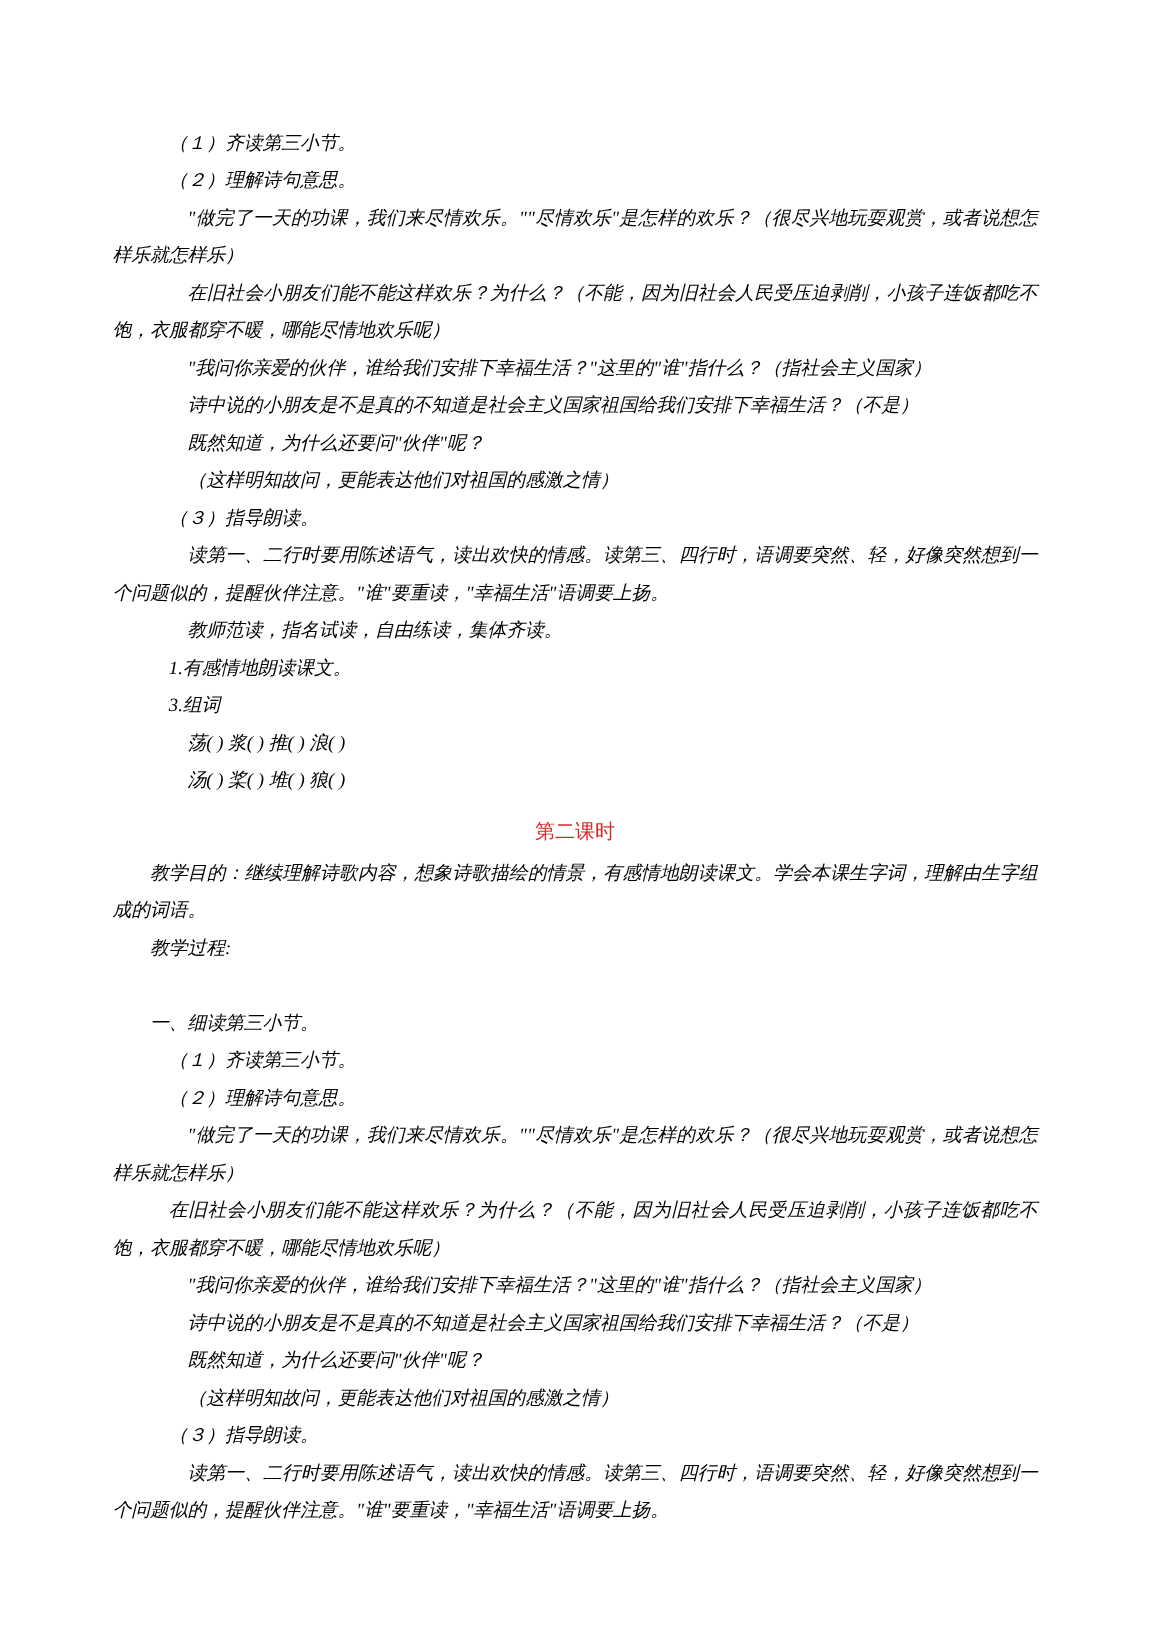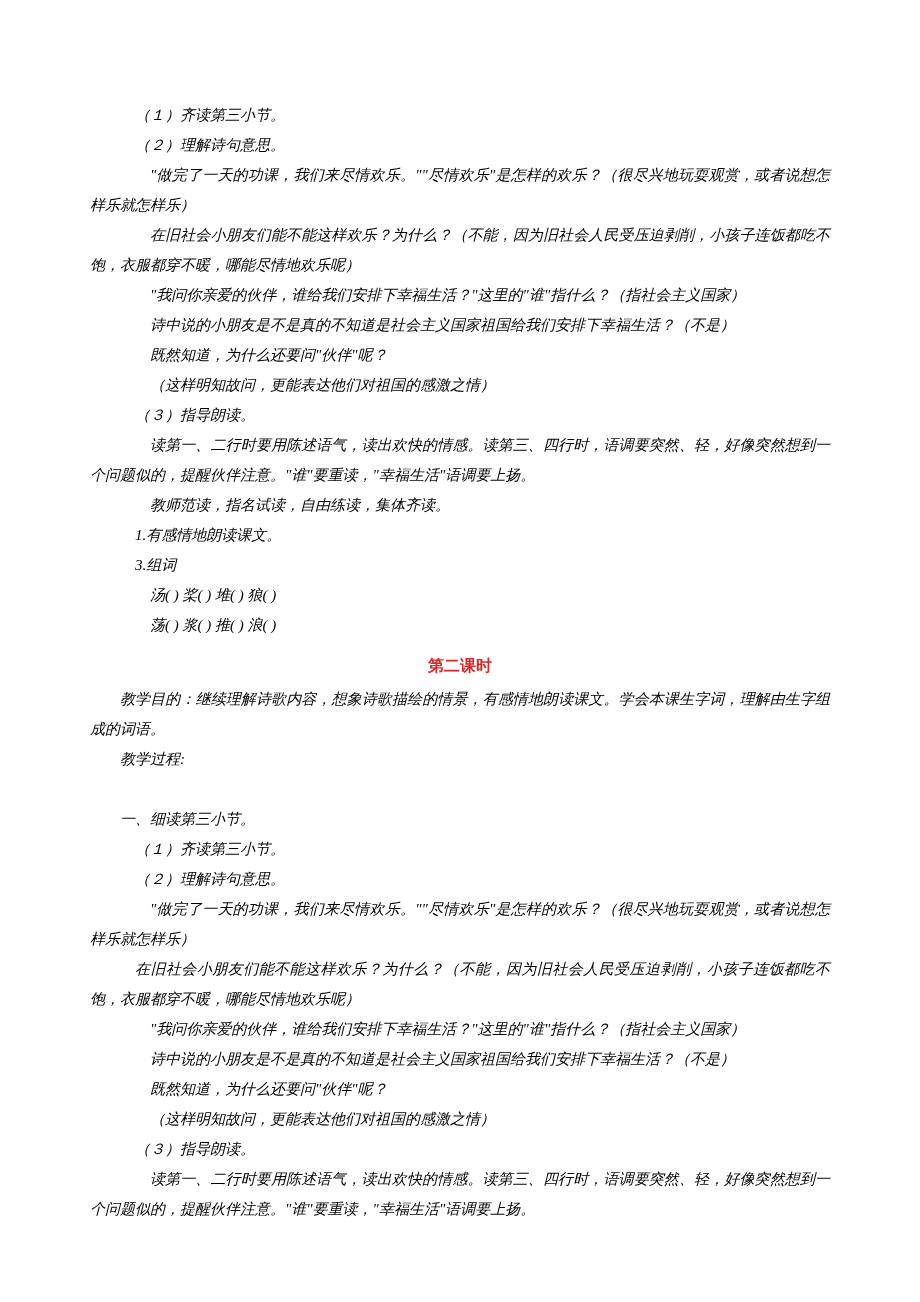--- a/index.html
+++ b/index.html
@@ -22,21 +22,21 @@
     margin: 0;
     padding: 0;
     font-style: italic;
   }
   .indent-1 { text-indent: 2em; }
   .indent-2 { text-indent: 3em; }
   .indent-3 { text-indent: 4em; }
   .section-title {
     text-align: center;
     color: #d22b2b;
-    font-weight: bold;
+    font-weight: normal;
     margin-top: 10px;
     margin-bottom: 2px;
     font-size: 16px;
   }
 </style>
 </head>
 <body>
 
 <div class="page">
 
@@ -47,22 +47,22 @@
   <p class="para indent-3">"我问你亲爱的伙伴，谁给我们安排下幸福生活？"这里的"谁"指什么？（指社会主义国家）</p>
   <p class="para indent-3">诗中说的小朋友是不是真的不知道是社会主义国家祖国给我们安排下幸福生活？（不是）</p>
   <p class="para indent-3">既然知道，为什么还要问"伙伴"呢？</p>
   <p class="para indent-3">（这样明知故问，更能表达他们对祖国的感激之情）</p>
   <p class="para indent-2">（３）指导朗读。</p>
   <p class="para indent-3">读第一、二行时要用陈述语气，读出欢快的情感。读第三、四行时，语调要突然、轻，好像突然想到一个问题似的，提醒伙伴注意。"谁"要重读，"幸福生活"语调要上扬。</p>
   <p class="para indent-3">教师范读，指名试读，自由练读，集体齐读。</p>
 
   <p class="para indent-2">1.有感情地朗读课文。</p>
   <p class="para indent-2">3.组词</p>
+  <p class="para indent-3">荡(  )  浆(  )  推(  )  浪(  )</p>
   <p class="para indent-3">汤(  )  桨(  )  堆(  )  狼(  )</p>
-  <p class="para indent-3">荡(  )  浆(  )  推(  )  浪(  )</p>
 
   <p class="section-title">第二课时</p>
   <p class="para indent-1">教学目的：继续理解诗歌内容，想象诗歌描绘的情景，有感情地朗读课文。学会本课生字词，理解由生字组成的词语。</p>
   <p class="para indent-1">教学过程:</p>
 
   <p class="para">&nbsp;</p>
 
   <p class="para indent-1">一、细读第三小节。</p>
   <p class="para indent-2">（１）齐读第三小节。</p>
   <p class="para indent-2">（２）理解诗句意思。</p>

